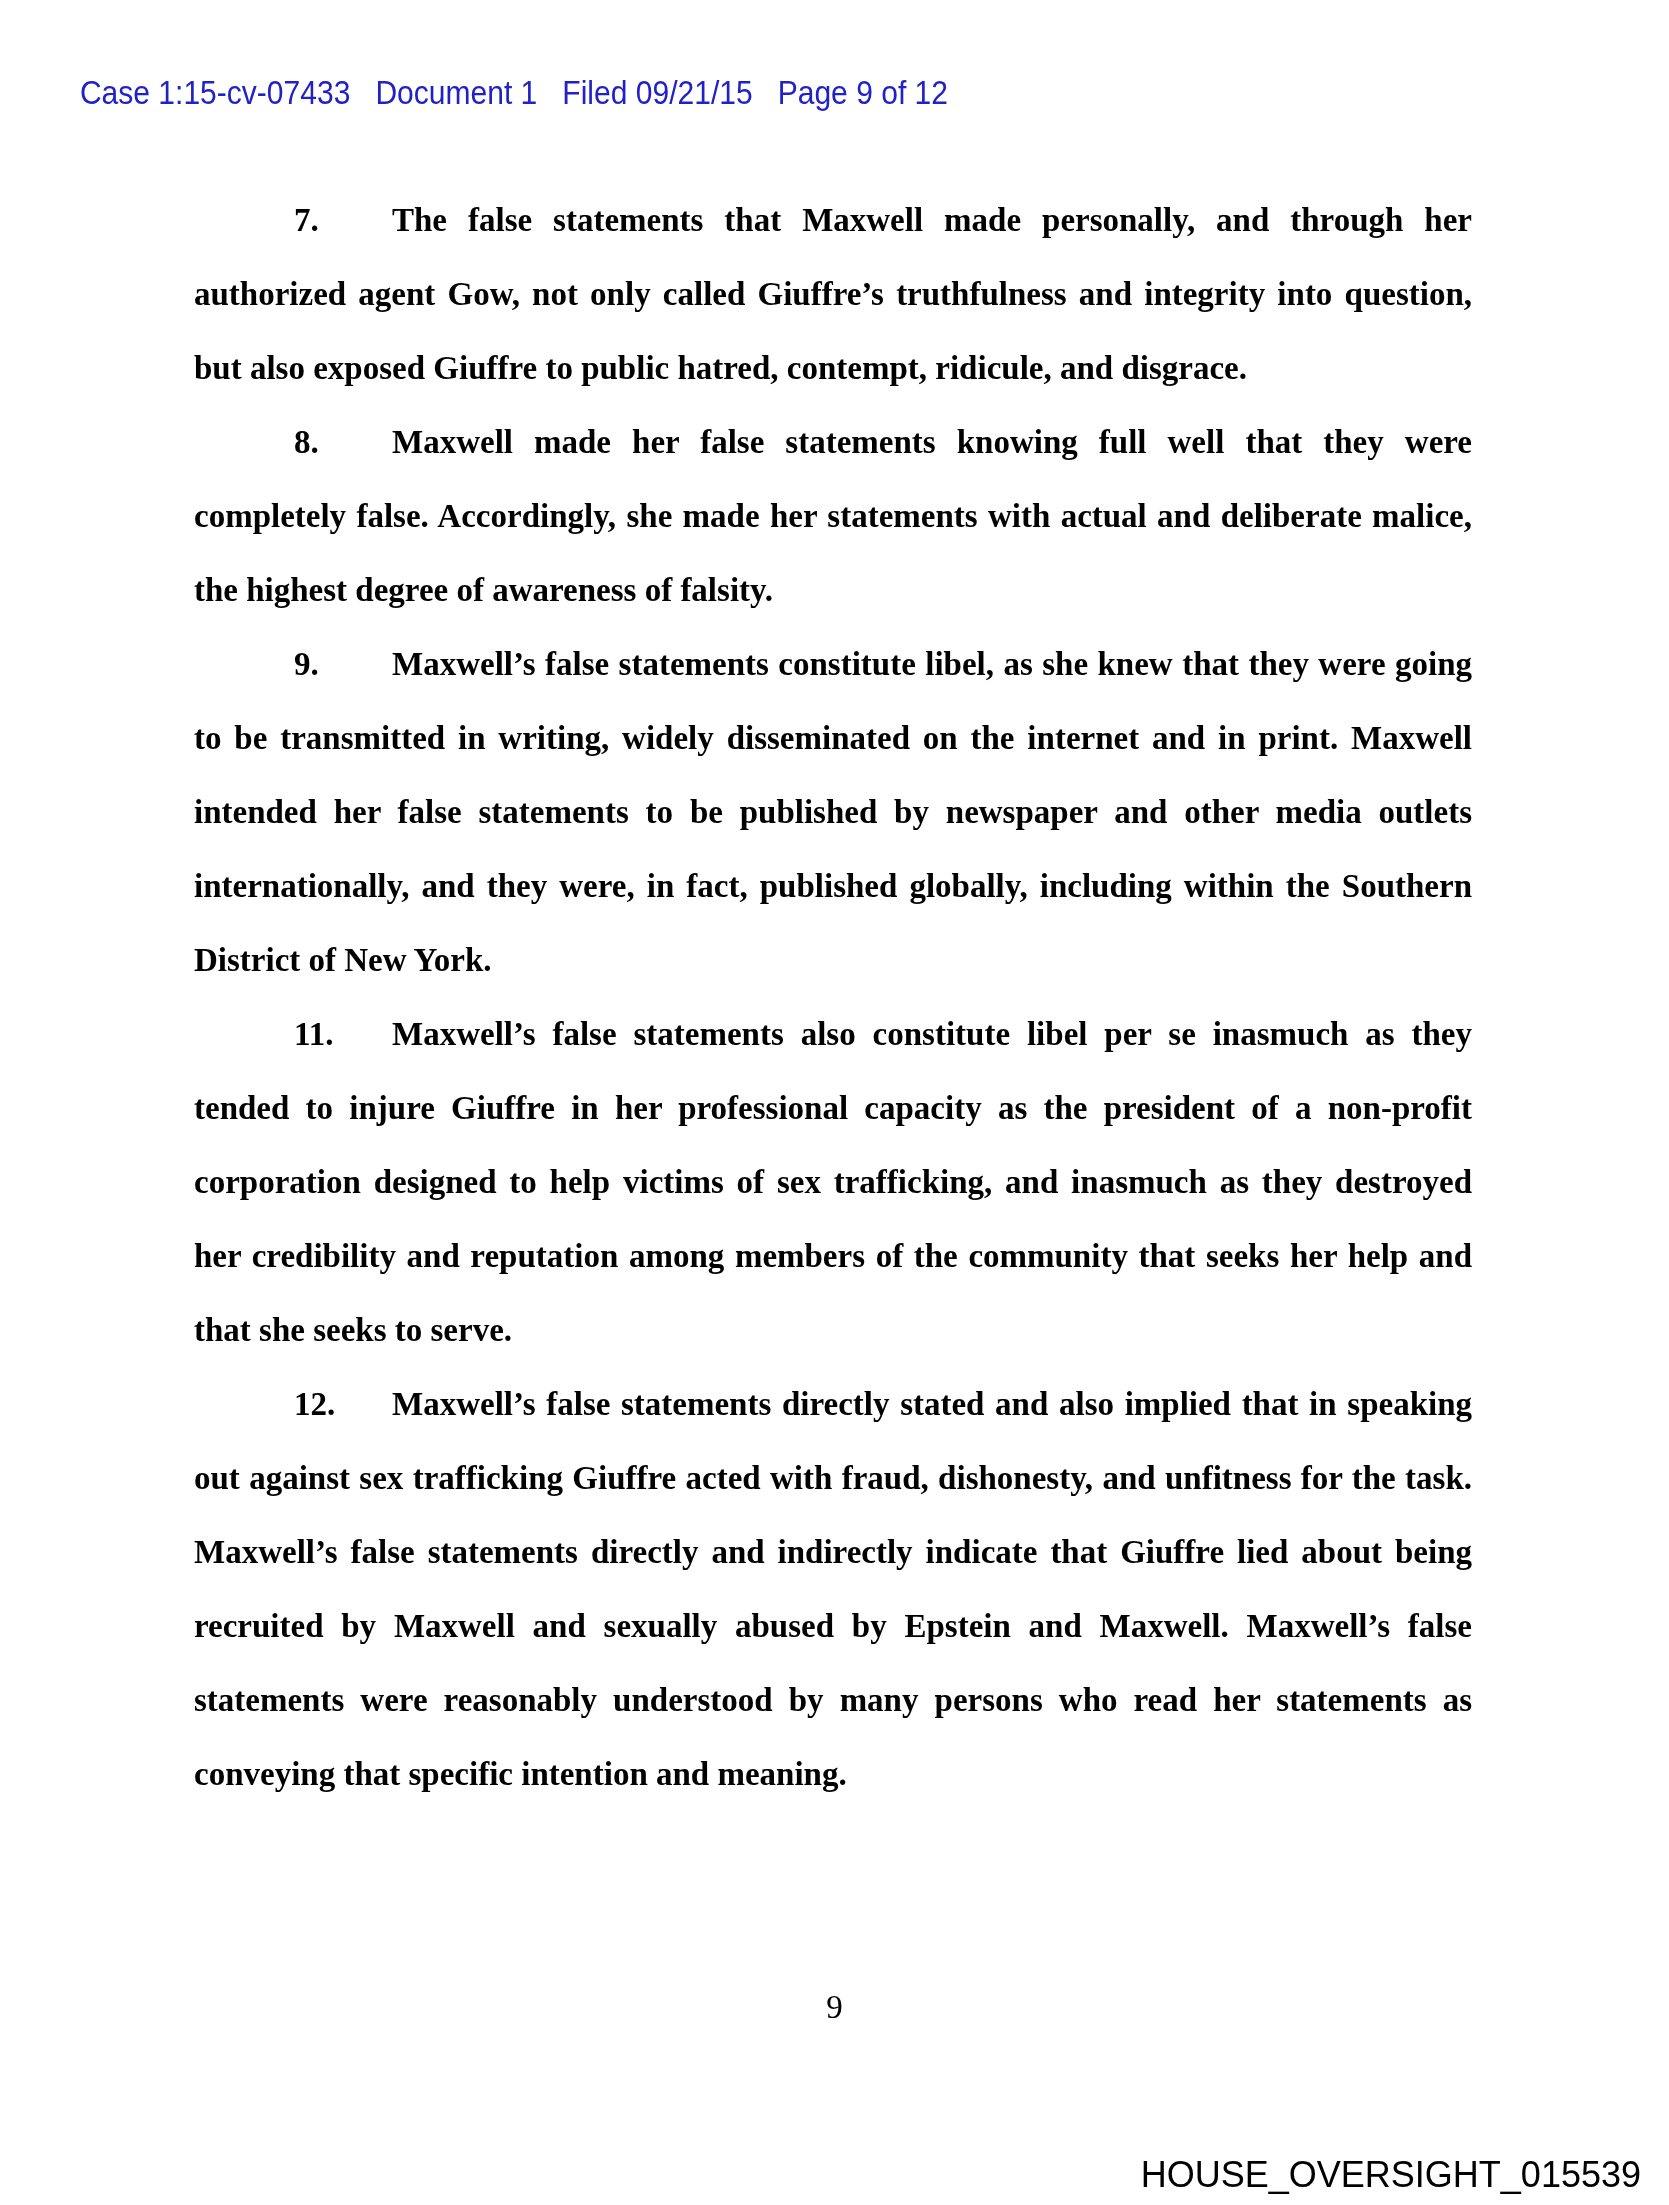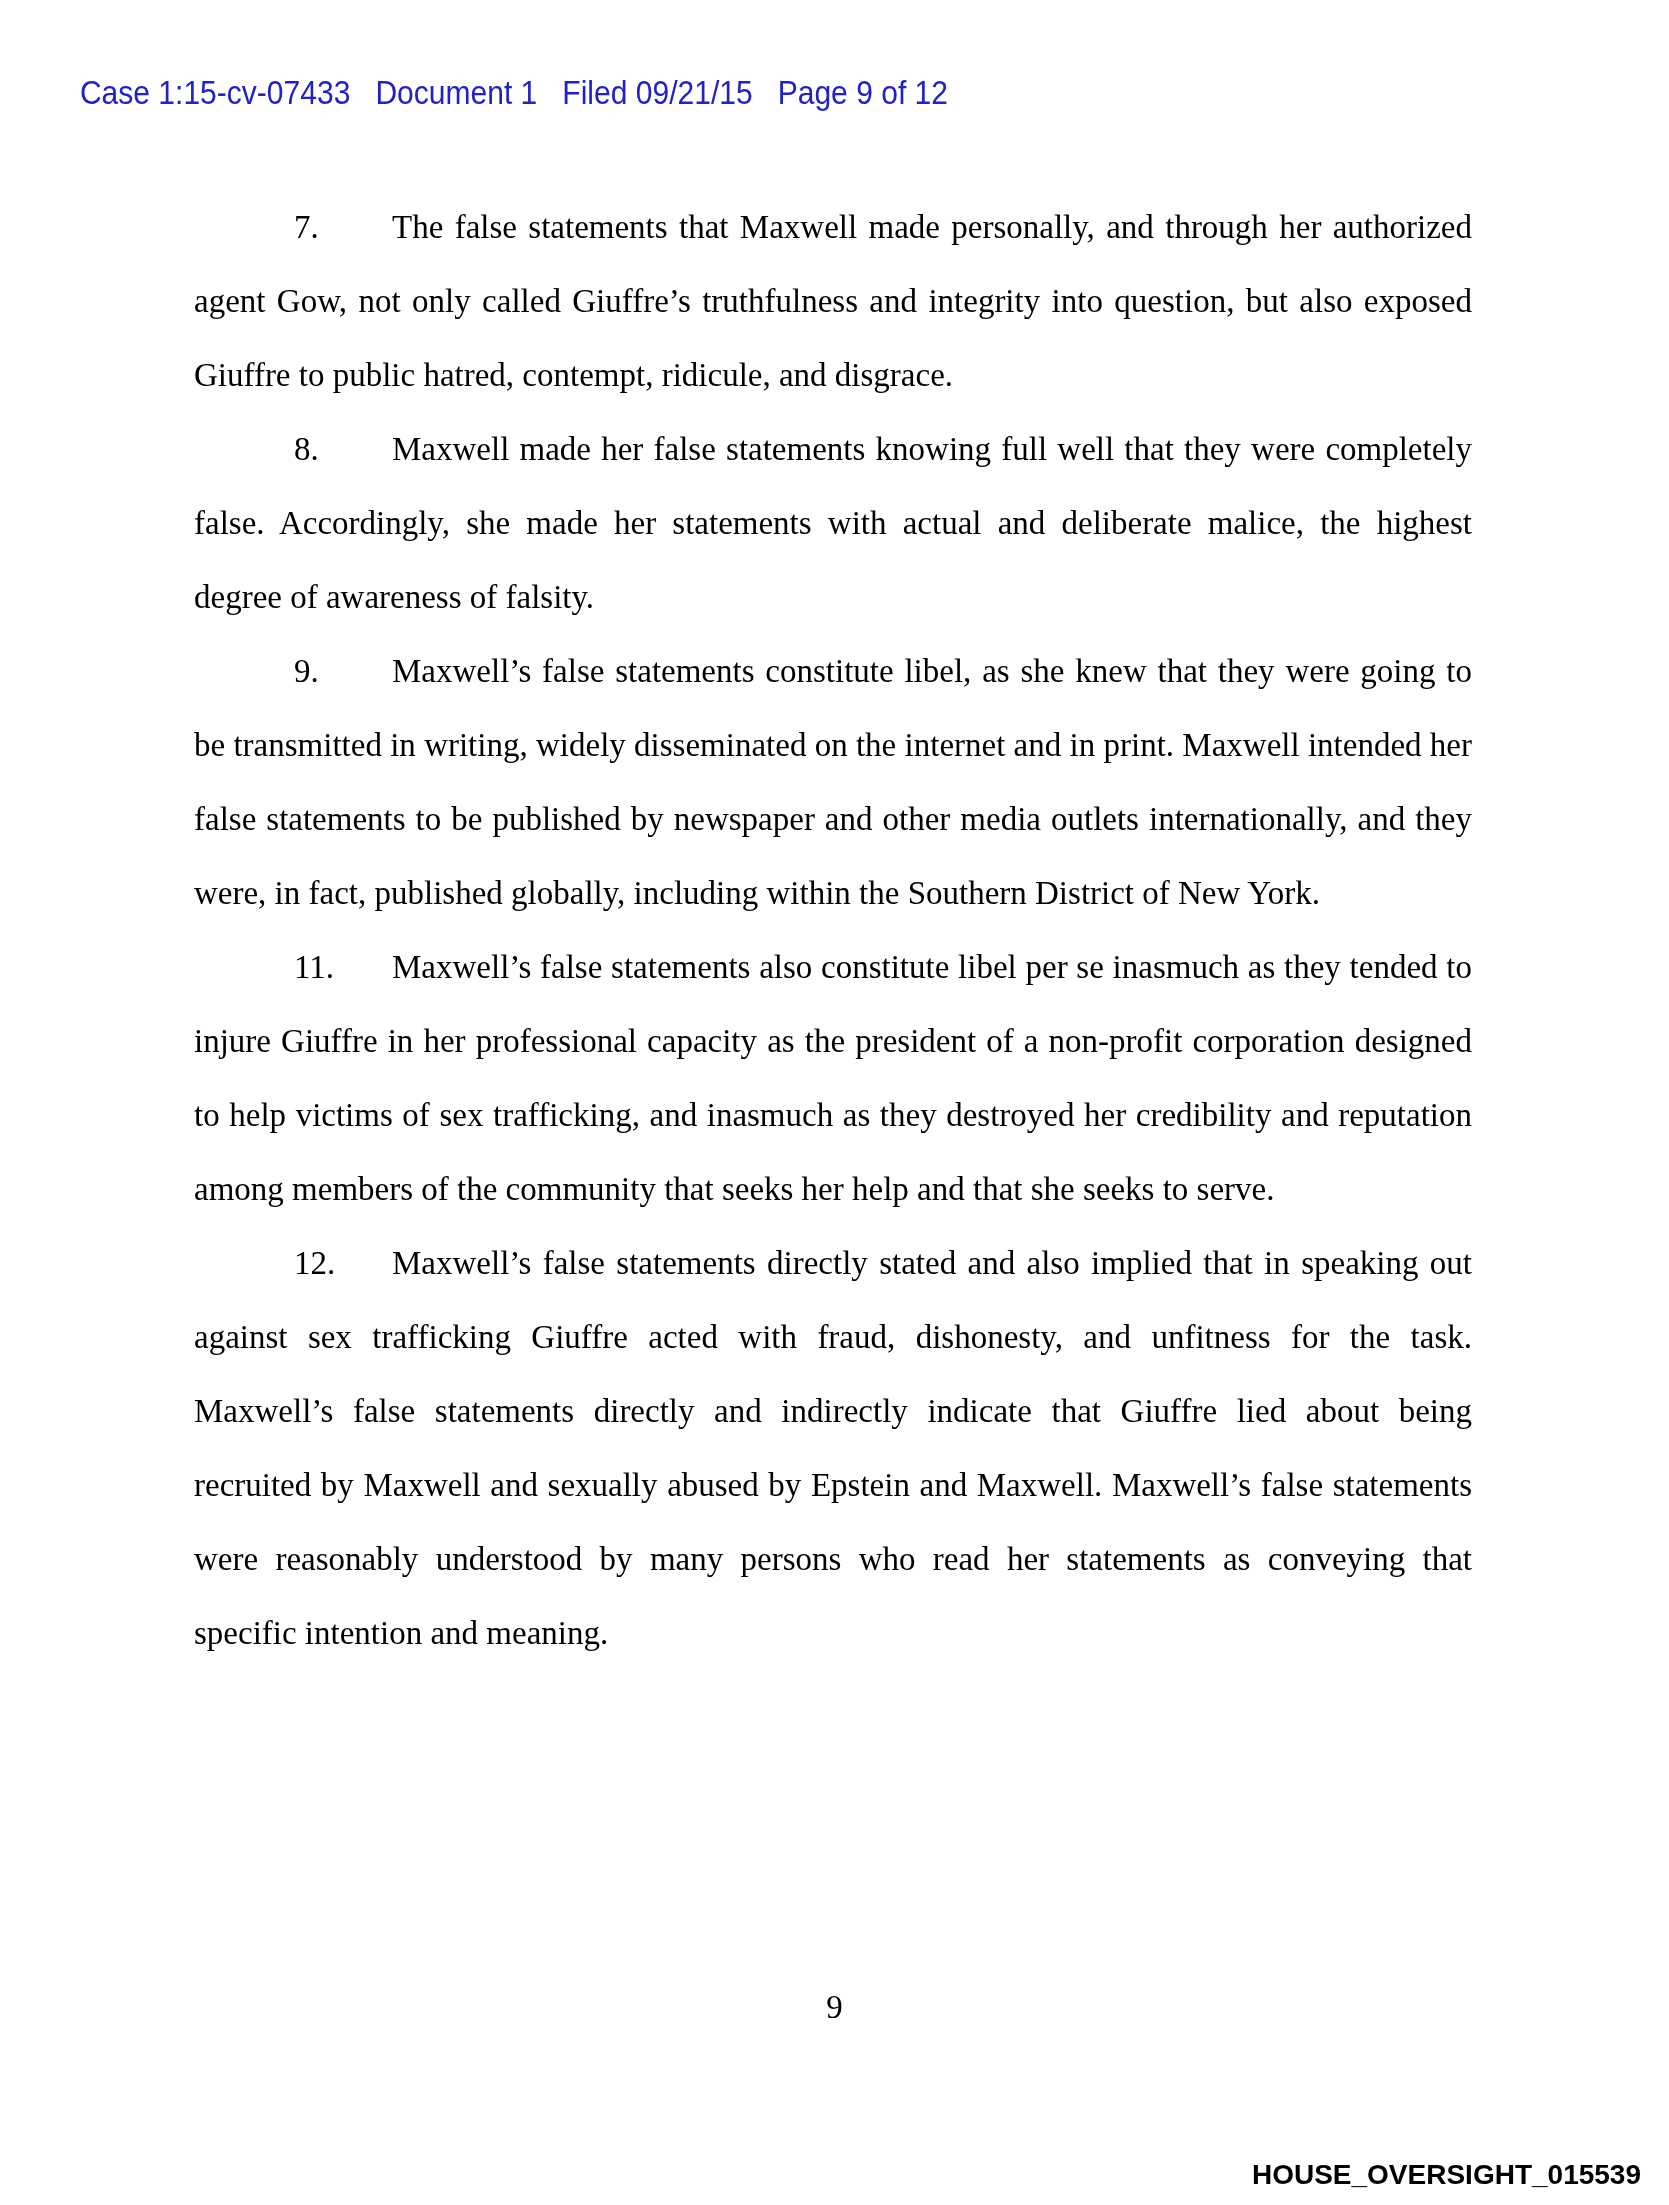--- a/index.html
+++ b/index.html
@@ -30,22 +30,23 @@
   }
   .ecf-header .stamp {
     display: inline-block;
     transform: scaleX(0.91);
     transform-origin: center;
   }
   
   .doc-body {
     position: absolute;
     left: 194px;
-    top: 190px;
+    top: 183px;
     width: 1278px;
+    font-weight: bold;
   }
   .para {
     margin: 0;
     padding: 0;
     text-align: justify;
     text-indent: 100px;
     font-family: "Liberation Serif", serif;
     font-size: 33px;
     line-height: 74px;
   }
@@ -63,24 +64,23 @@
     text-align: center;
     font-family: "Liberation Serif", serif;
     font-size: 33px;
     line-height: 74px;
   }
   .bates-number {
     position: absolute;
     top: 2154px;
     right: 28px;
     font-family: "Liberation Sans", sans-serif;
-    font-size: 28px;
+    font-size: 36px;
     line-height: 41px;
     white-space: pre;
-    font-weight: bold;
   }
 </style>
 </head>
 <body>
 
 <div class="page">
 
   <div class="ecf-header">
     <span class="stamp" style="color: rgb(33, 33, 200);">Case 1:15-cv-07433   Document 1   Filed 09/21/15   Page 9 of 12</span>
   </div>

